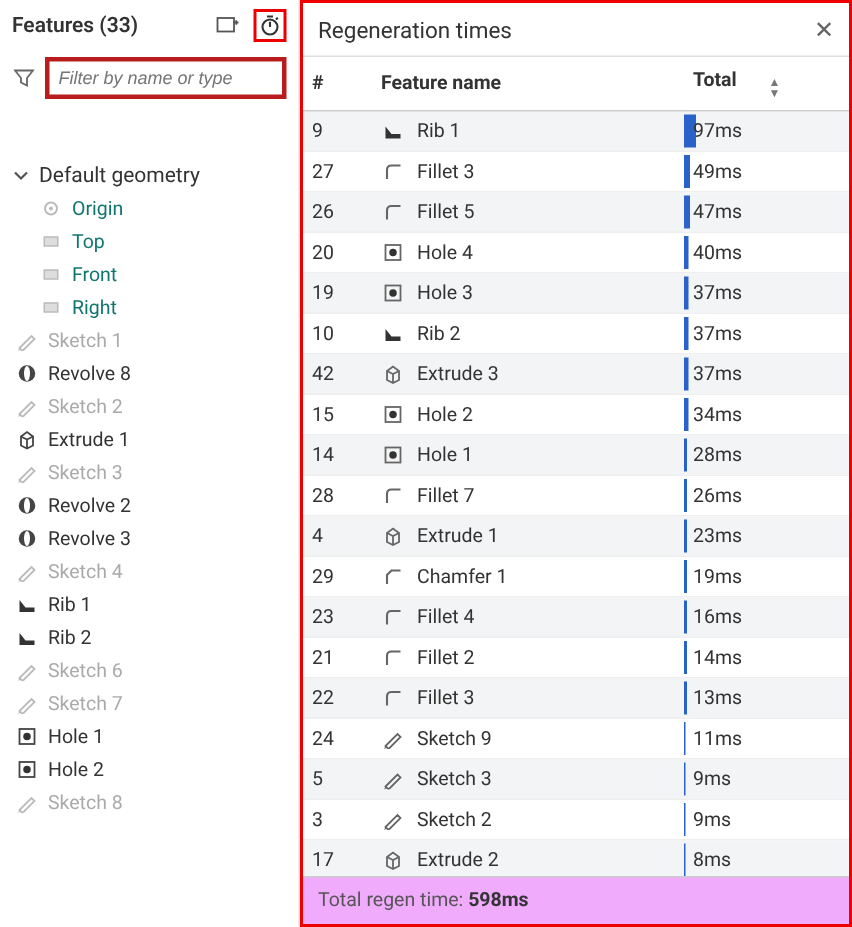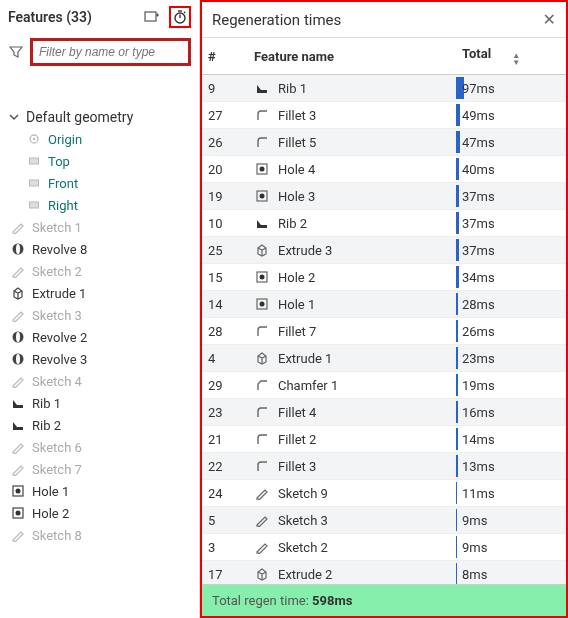--- a/index.html
+++ b/index.html
@@ -136,21 +136,21 @@
   .time-txt { position:relative; }
   .sort-arrows {
     display:inline-flex; flex-direction:column; font-size:8px; line-height:7px;
     margin-left: 18px; color:#777;
   }
   .footer {
     border-top:1px solid #ccc;
     padding: 8px 10px;
     font-size: 13px;
     color:#555;
-    background:#86efac;
+    background:#f0abfc;
   }
   .footer b { color:#333; }
   
   ::-webkit-scrollbar { width:10px; height:10px; }
   ::-webkit-scrollbar-thumb { background:#c8c8c8; }
   ::-webkit-scrollbar-track { background:#f0f0f0; }
 </style>
 </head>
 <body>
 
@@ -463,21 +463,21 @@
                   <svg width="14" height="14" viewBox="0 0 14 14">
                     <path d="M2 12 h10 V9 L6 9 L2 4 Z" fill="#333"></path>
                   </svg>
                 </span>
                 <span>Rib 2</span>
               </div>
             </td>
             <td class="time-cell"><span class="time-bar" style="width:3px"></span><span class="time-txt">37ms</span></td>
           </tr>
           <tr>
-            <td>25</td>
+            <td>42</td>
             <td>
               <div class="fname-cell">
                 <span class="ficon">
                   <svg width="14" height="14" viewBox="0 0 14 14">
                     <path d="M3 5 L7 2 L11 5 L11 11 L7 13 L3 11 Z" fill="none" stroke="#666" stroke-width="1.2"></path>
                     <path d="M3 5 L7 7 L11 5 M7 7 V13" stroke="#666" stroke-width="1.2" fill="none"></path>
                   </svg>
                 </span>
                 <span>Extrude 3</span>
               </div>

